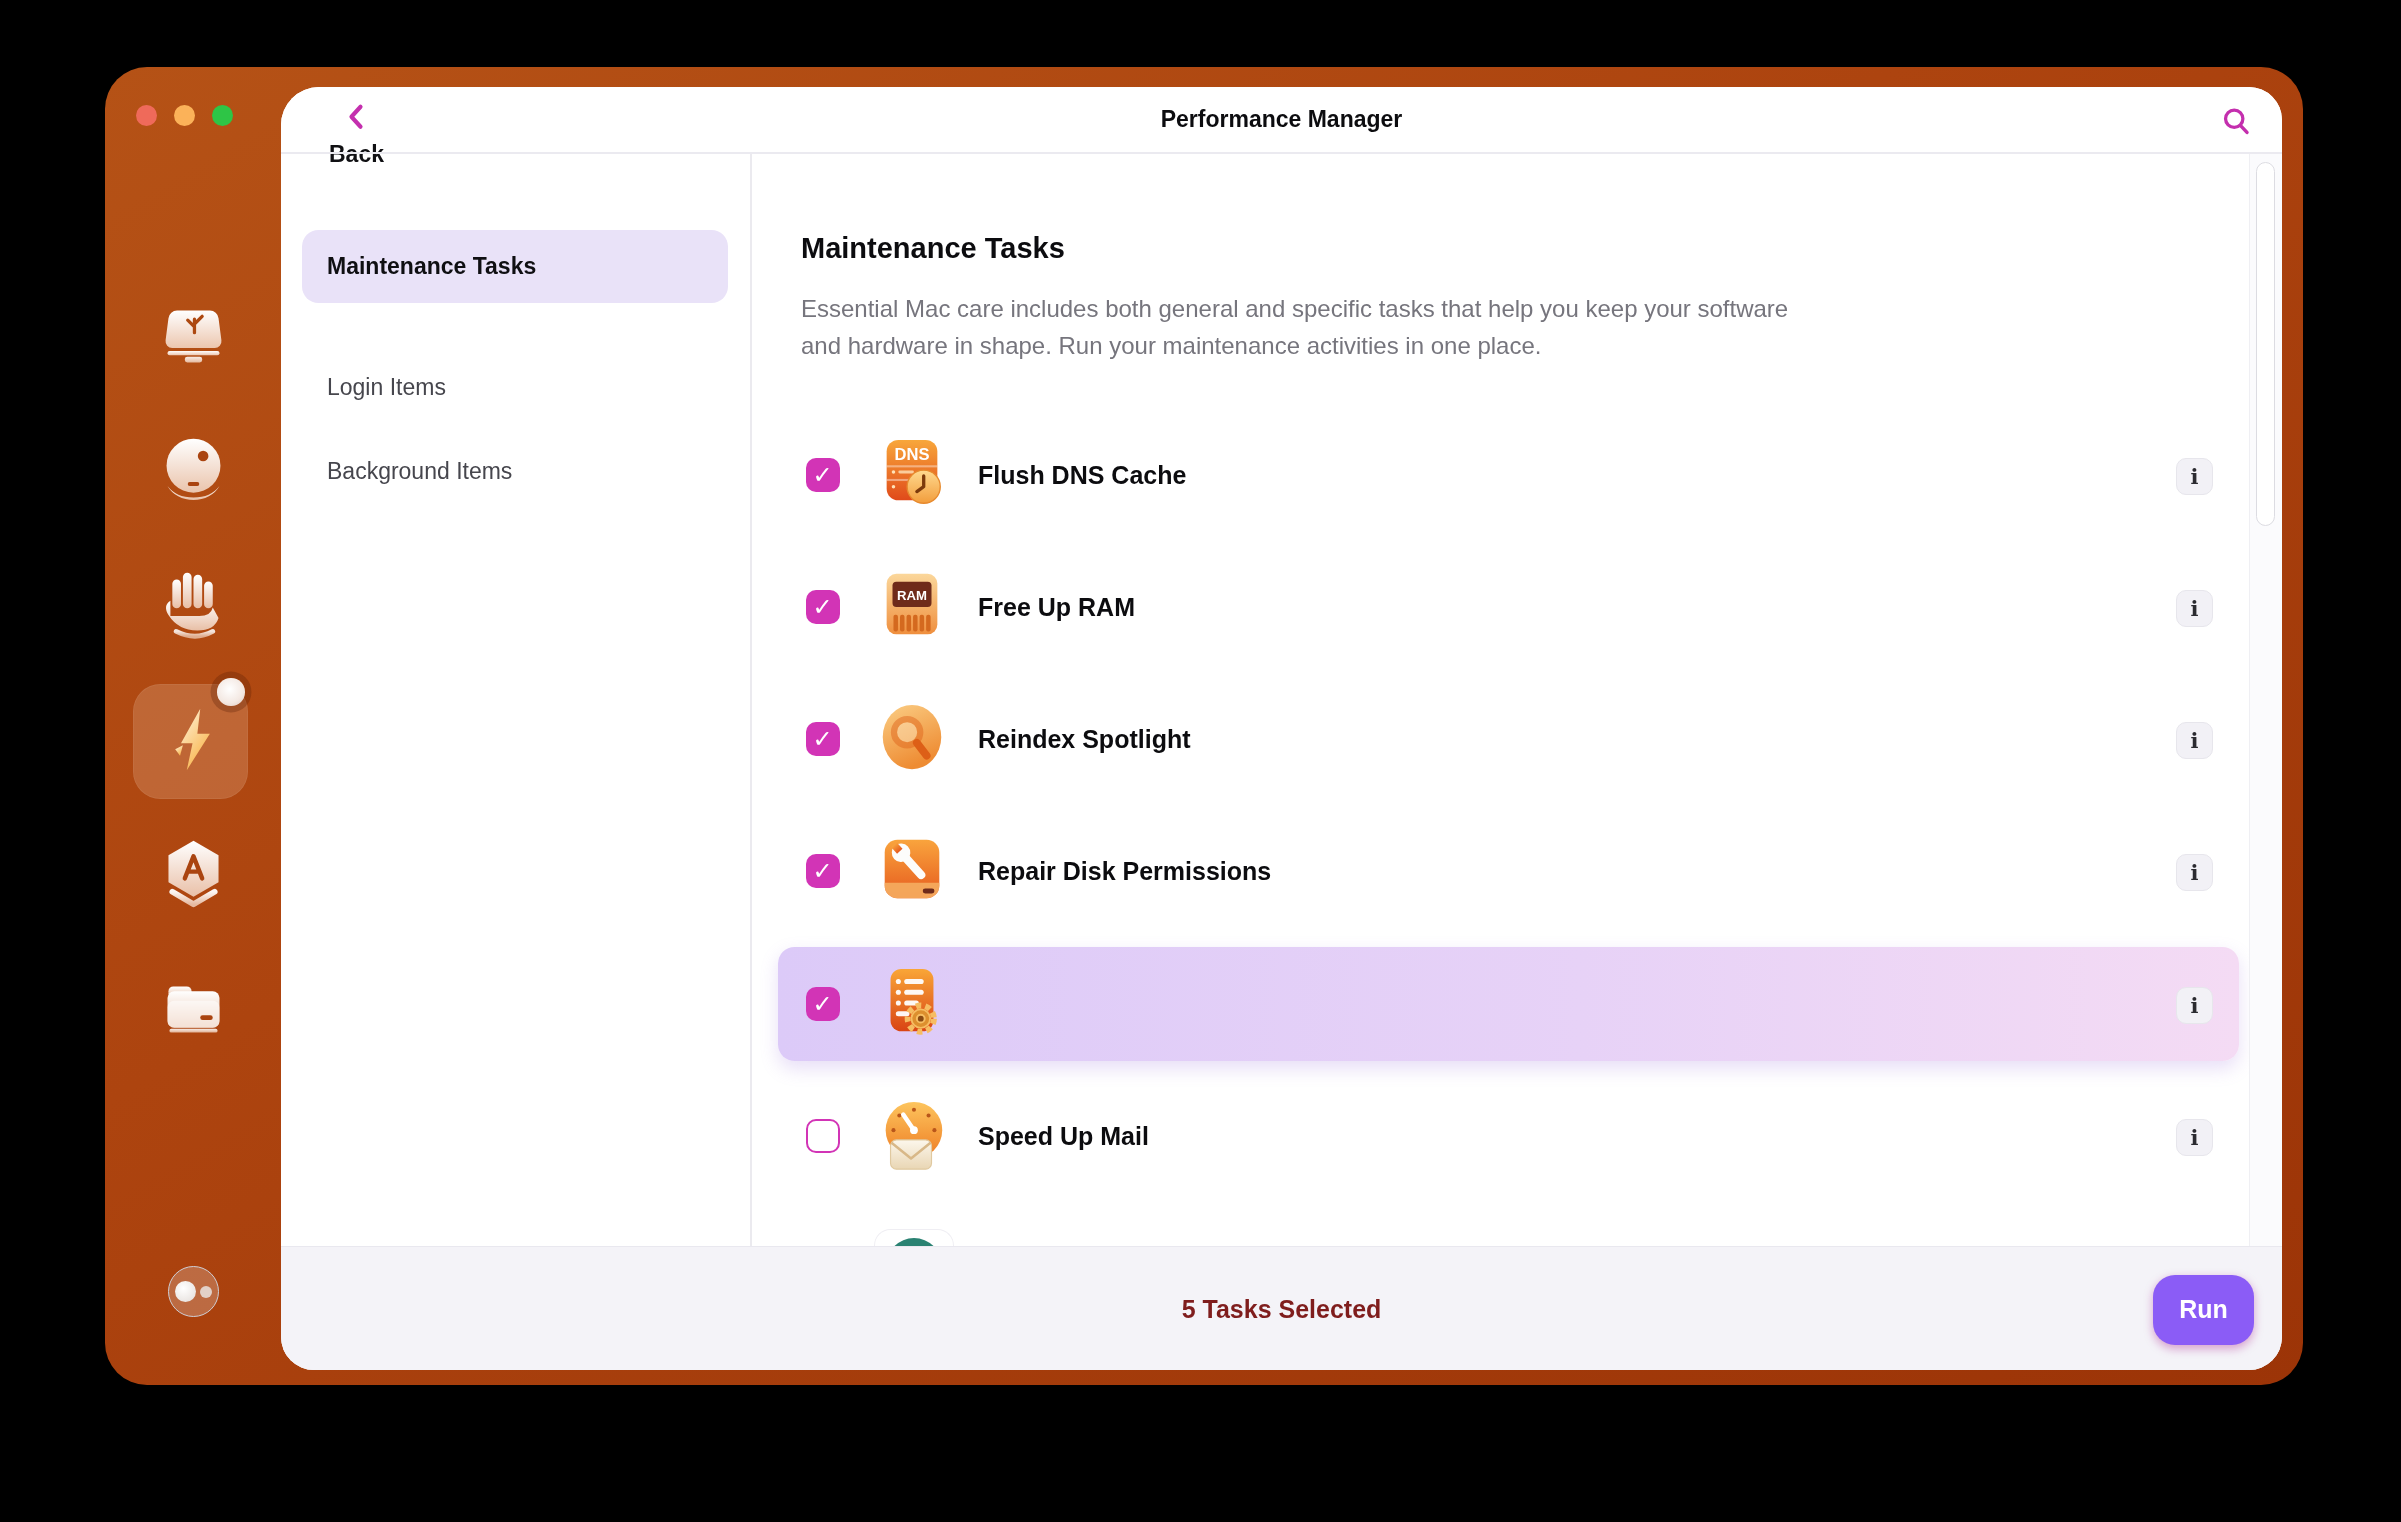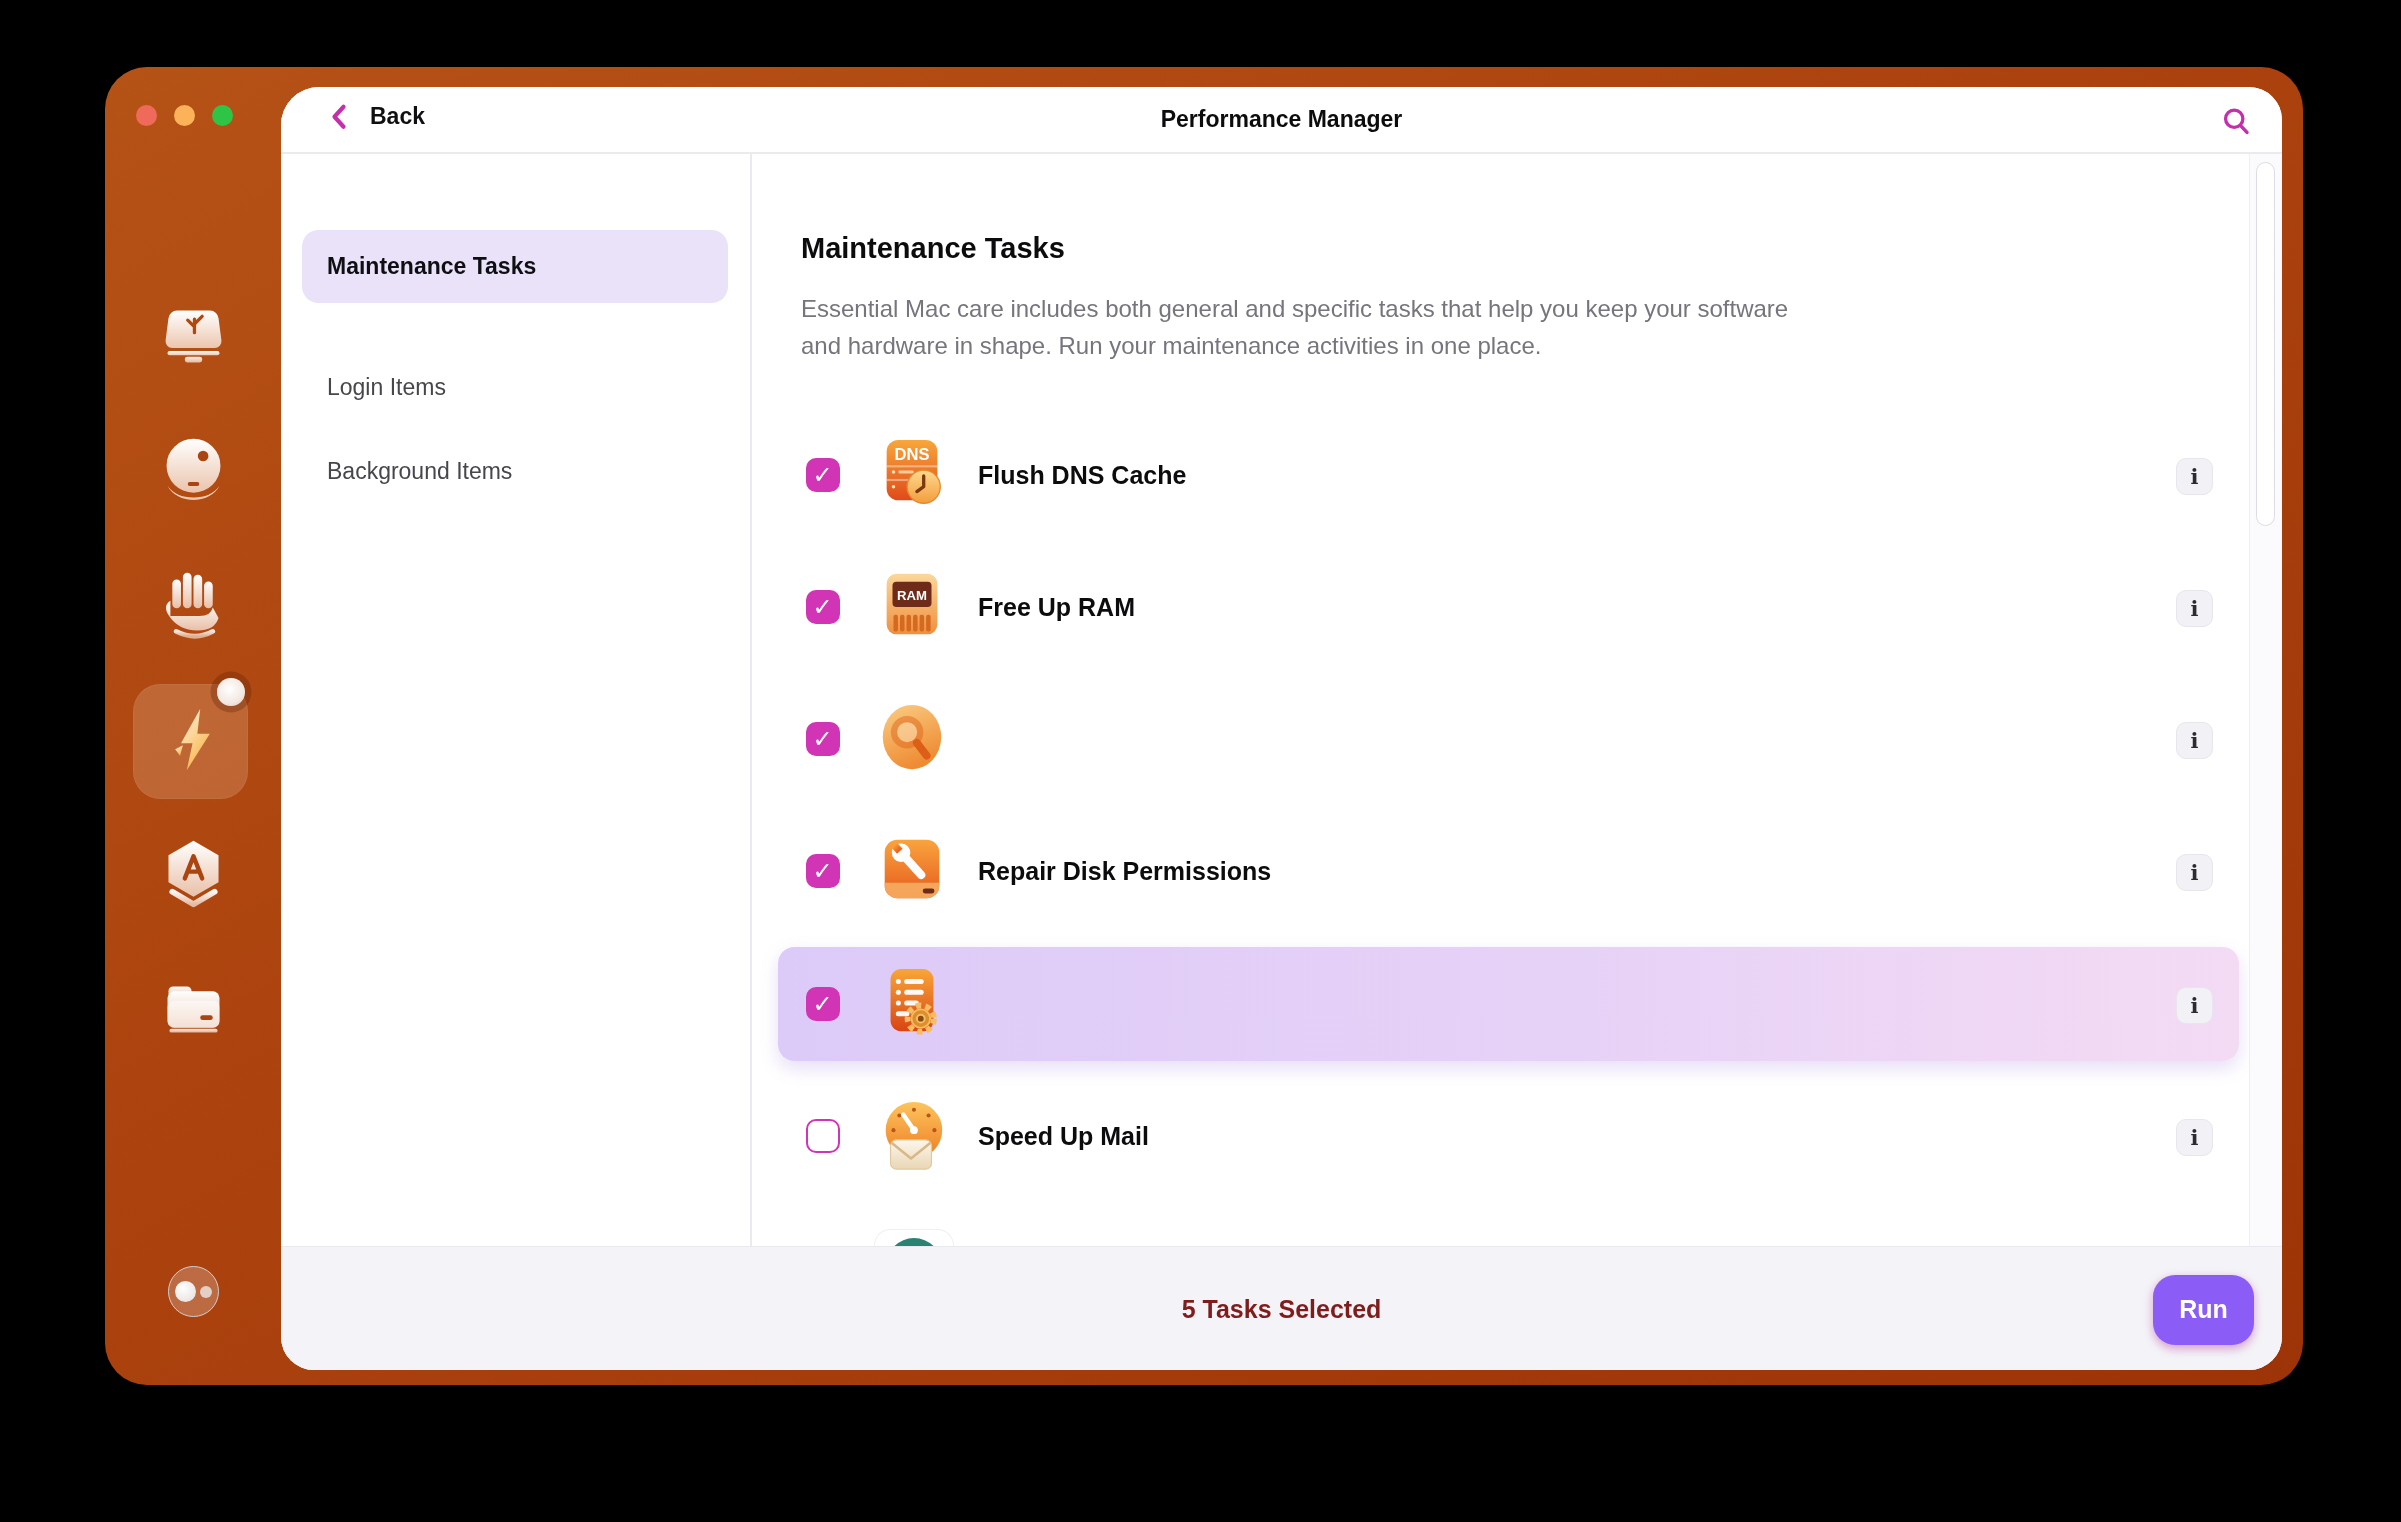--- a/index.html
+++ b/index.html
@@ -25,21 +25,21 @@
     background:rgba(255,255,255,.22);border:1.8px solid #cfcfd6;}
   .avatar .big{position:absolute;left:6.4px;top:13.7px;width:21px;height:21px;border-radius:50%;
     background:radial-gradient(circle at 40% 35%,#ffffff,#e2dcd8);}
   .avatar .small{position:absolute;left:31px;top:19px;width:12px;height:12px;border-radius:50%;
     background:#e5dbd6;opacity:.9;}
   
   .panel{position:absolute;left:176px;top:20px;width:2001px;height:1283px;background:#ffffff;
     border-radius:38px 33px 33px 33px;overflow:hidden;}
   .hdr{position:absolute;left:0;top:0;width:100%;height:65px;background:#fff;}
   .hdr-divider{position:absolute;left:0;top:65px;width:100%;height:1.8px;background:#ebeaf0;}
-  .back{position:absolute;left:48px;top:15.6px;display:flex;align-items:center;gap:21px;cursor:pointer;}
+  .back{position:absolute;left:48px;top:15.6px;display:flex;align-items:center;gap:11px;cursor:pointer;flex-direction:column;}
   .back-label{font-size:23px;font-weight:600;color:#101013;}
   .win-title{position:absolute;left:0;top:0;width:100%;height:65px;display:flex;align-items:center;justify-content:center;
     font-size:23px;font-weight:700;color:#0c0c0f;}
   .search-btn{position:absolute;left:1937px;top:15.6px;width:37px;height:37px;display:flex;align-items:center;justify-content:center;}
   
   .subnav-item{position:absolute;left:21px;width:426px;height:73px;display:flex;align-items:center;border-radius:16.5px;}
   .subnav-item .lbl{margin-left:25px;font-size:23px;color:#46464d;}
   .subnav-item.selected{background:#e9e2f8;}
   .subnav-item.selected .lbl{color:#0f0f12;font-weight:600;}
   .vdiv{position:absolute;left:469px;top:67px;width:1.8px;height:1093px;background:#ebeaef;}
@@ -289,20 +289,21 @@
           <defs>
               <linearGradient id="s1" x1="0" y1="0" x2="0.4" y2="1">
                 <stop offset="0" stop-color="#fbce85"></stop>
                 <stop offset="1" stop-color="#ee8c33"></stop>
               </linearGradient>
             </defs>
           <ellipse cx="40" cy="38" rx="30" ry="33" fill="url(#s1)"></ellipse>
           <circle cx="35" cy="33" r="13.5" fill="#fde7c4" opacity=".45" stroke="#dd5f17" stroke-width="6.4"></circle>
           <line x1="45" y1="44" x2="55" y2="57" stroke="#dd5f17" stroke-width="8" stroke-linecap="round"></line>
         </svg>
+        <div class="task-label">Reindex Spotlight</div>
         <div class="info-chip">i</div>
       </div>
 
       <div class="task-row" style="top:727px">
         <div class="cb">
             <span class="mark">✓</span>
           </div>
         <svg class="task-icon" viewBox="0 0 80 80">
           <defs>
               <linearGradient id="k1" x1="0" y1="0" x2="0" y2="1">

